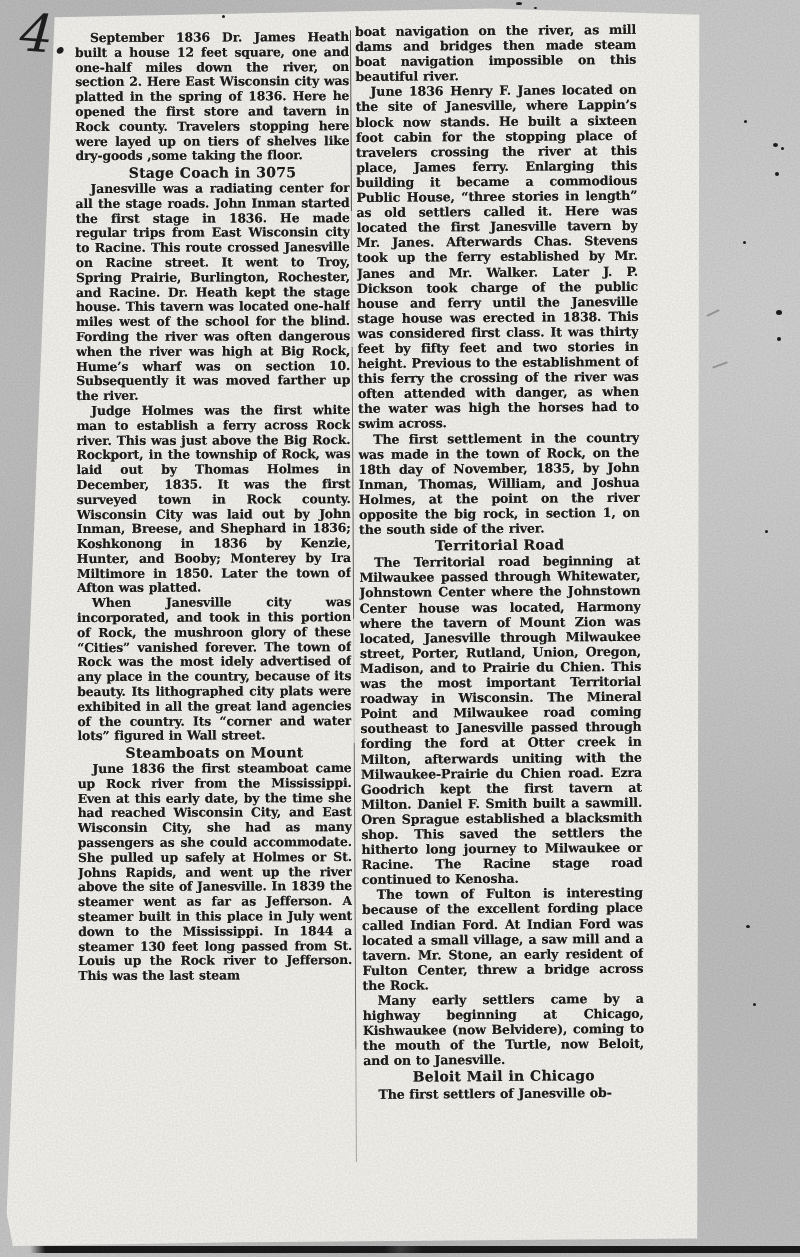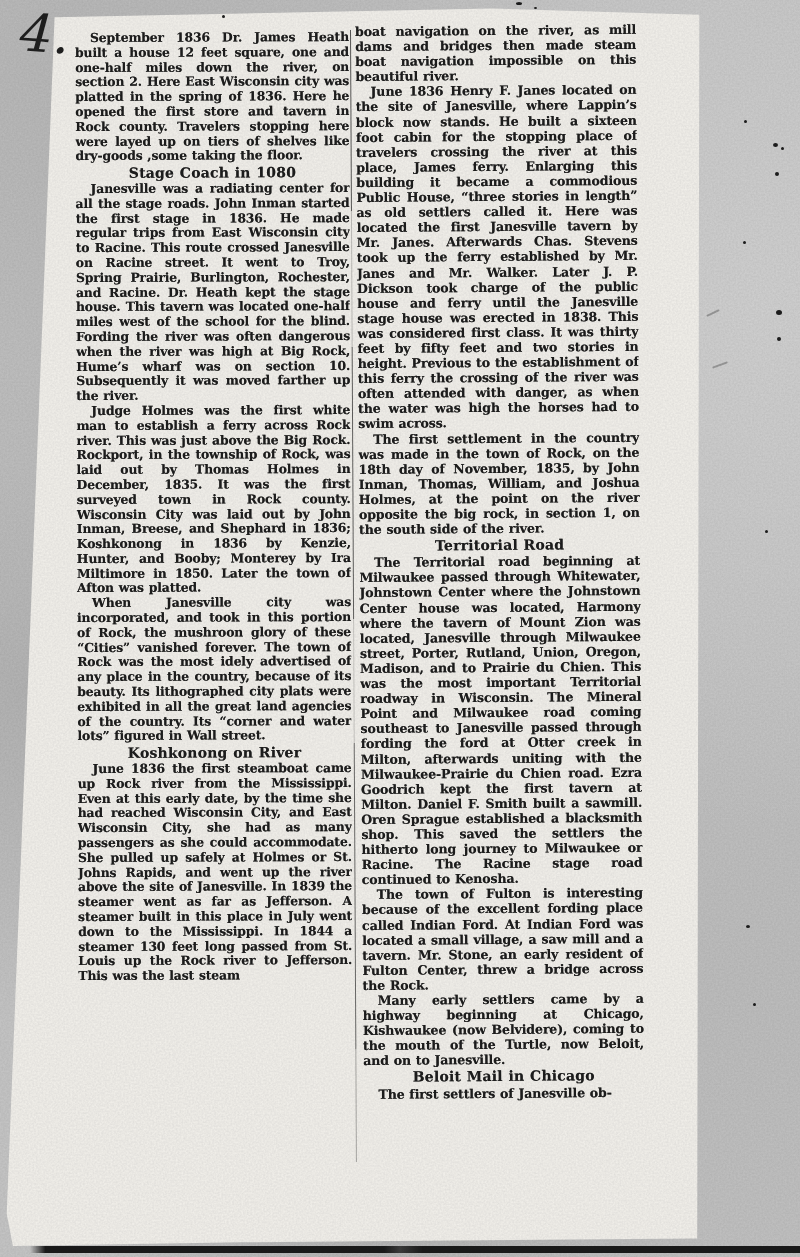--- a/index.html
+++ b/index.html
@@ -112,25 +112,25 @@
 <body>
 
 <div id="page">
 
   <div class="paper"></div>
 
   <div class="handwritten">4.</div>
 
   <div class="col col-left">
       <p class="">September 1836 Dr. James Heath built a house 12 feet square, one and one-half miles down the river, on section 2. Here East Wisconsin city was platted in the spring of 1836. Here he opened the first store and tavern in Rock county. Travelers stopping here were layed up on tiers of shelves like dry-goods ,some taking the floor.</p>
-      <div class="heading">Stage Coach in 1080</div>
+      <div class="heading">Stage Coach in 3075</div>
       <p class="">Janesville was a radiating center for all the stage roads. John Inman started the first stage in 1836. He made regular trips from East Wisconsin city to Racine. This route crossed Janesville on Racine street. It went to Troy, Spring Prairie, Burlington, Rochester, and Racine. Dr. Heath kept the stage house. This tavern was located one-half miles west of the school for the blind. Fording the river was often dangerous when the river was high at Big Rock, Hume’s wharf was on section 10. Subsequently it was moved farther up the river.</p>
       <p class="">Judge Holmes was the first white man to establish a ferry across Rock river. This was just above the Big Rock. Rockport, in the township of Rock, was laid out by Thomas Holmes in December, 1835. It was the first surveyed town in Rock county. Wisconsin City was laid out by John Inman, Breese, and Shephard in 1836; Koshkonong in 1836 by Kenzie, Hunter, and Booby; Monterey by Ira Miltimore in 1850. Later the town of Afton was platted.</p>
       <p class="">When Janesville city was incorporated, and took in this portion of Rock, the mushroon glory of these “Cities” vanished forever. The town of Rock was the most idely advertised of any place in the country, because of its beauty. Its lithographed city plats were exhibited in all the great land agencies of the country. Its “corner and water lots” figured in Wall street.</p>
-      <div class="heading">Koshkonong on River</div>
+      <div class="heading">Steamboats on Mount</div>
       <p class="">June 1836 the first steamboat came up Rock river from the Mississippi. Even at this early date, by the time she had reached Wisconsin City, and East Wisconsin City, she had as many passengers as she could accommodate. She pulled up safely at Holmes or St. Johns Rapids, and went up the river above the site of Janesville. In 1839 the steamer went as far as Jefferson. A steamer built in this place in July went down to the Mississippi. In 1844 a steamer 130 feet long passed from St. Louis up the Rock river to Jefferson. This was the last steam</p>
     </div>
 
   <div class="col-rule"></div>
 
   <div class="col col-right">
       <p class="noindent">boat navigation on the river, as mill dams and bridges then made steam boat navigation impossible on this beautiful river.</p>
       <p class="">June 1836 Henry F. Janes located on the site of Janesville, where Lappin’s block now stands. He built a sixteen foot cabin for the stopping place of travelers crossing the river at this place, James ferry. Enlarging this building it became a commodious Public House, “three stories in length” as old settlers called it. Here was located the first Janesville tavern by Mr. Janes. Afterwards Chas. Stevens took up the ferry established by Mr. Janes and Mr. Walker. Later J. P. Dickson took charge of the public house and ferry until the Janesville stage house was erected in 1838. This was considered first class. It was thirty feet by fifty feet and two stories in height. Previous to the establishment of this ferry the crossing of the river was often attended with danger, as when the water was high the horses had to swim across.</p>
       <p class="">The first settlement in the country was made in the town of Rock, on the 18th day of November, 1835, by John Inman, Thomas, William, and Joshua Holmes, at the point on the river opposite the big rock, in section 1, on the south side of the river.</p>
       <div class="heading">Territorial Road</div>

